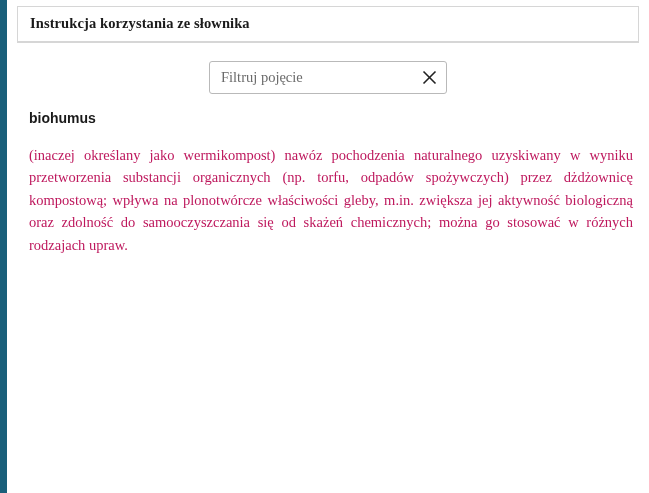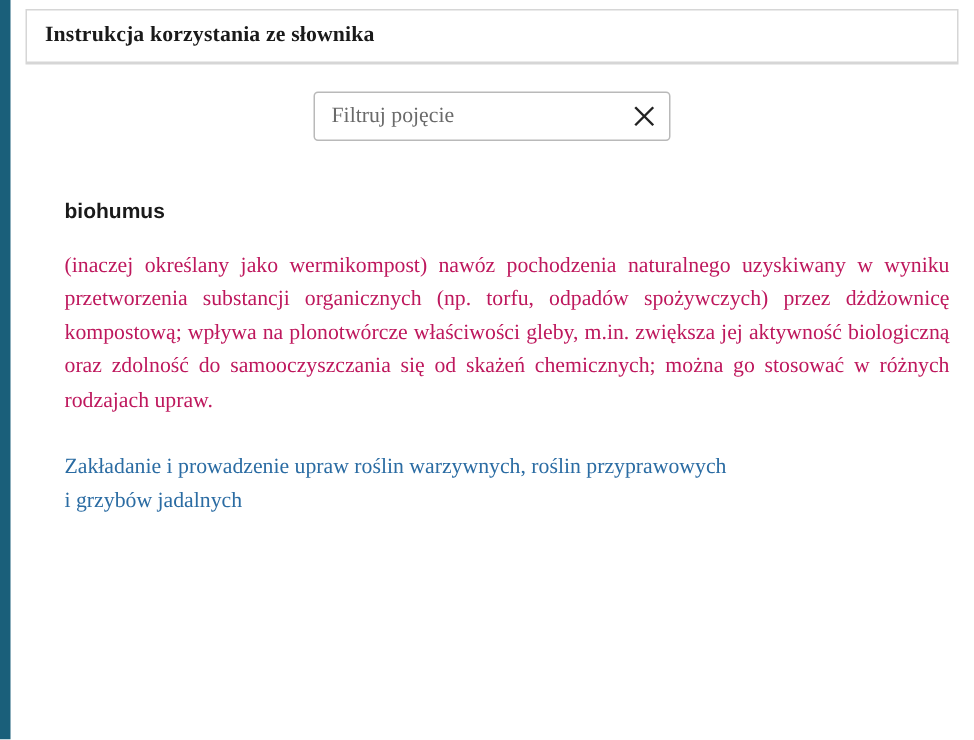--- a/index.html
+++ b/index.html
@@ -99,22 +99,22 @@
     cursor: pointer;
     display: flex;
     align-items: center;
     justify-content: center;
     padding: 0;
   }
   .clear-btn svg { display: block; }
 
   
   .entry {
-    margin: 38px 0 0 0;
-    padding: 0 16px 0 36px;
+    margin: 16px 0 0 0;
+    padding: 0 16px 0 22px;
   }
   .entry-term {
     font-family: "Liberation Sans", sans-serif;
     font-weight: bold;
     font-size: 14px;
     color: #1a1a1a;
     margin: 0 0 18px 0;
   }
   .entry-def {
     font-size: 14.5px;
@@ -155,19 +155,15 @@
           <line x1="2.5" y1="2.5" x2="14.5" y2="14.5" stroke="#222222" stroke-width="1.6"></line>
           <line x1="14.5" y1="2.5" x2="2.5" y2="14.5" stroke="#222222" stroke-width="1.6"></line>
         </svg>
       </button>
     </div>
   </div>
 
   <article class="entry">
     <h3 class="entry-term">biohumus</h3>
     <p class="entry-def">(inaczej określany jako wermikompost) nawóz pochodzenia naturalnego uzyskiwany w wyniku przetworzenia substancji organicznych (np. torfu, odpadów spożywczych) przez dżdżownicę kompostową; wpływa na plonotwórcze właściwości gleby, m.in. zwiększa jej aktywność biologiczną oraz zdolność do samooczyszczania się od skażeń chemicznych; można go stosować w różnych rodzajach upraw.</p>
-    <div class="entry-links">
-      <a class="entry-link">Zakładanie i prowadzenie upraw roślin warzywnych, roślin przyprawowych</a>
-      <a class="entry-link">i grzybów jadalnych</a>
-    </div>
   </article>
 
 </div>
 
 </body></html>

